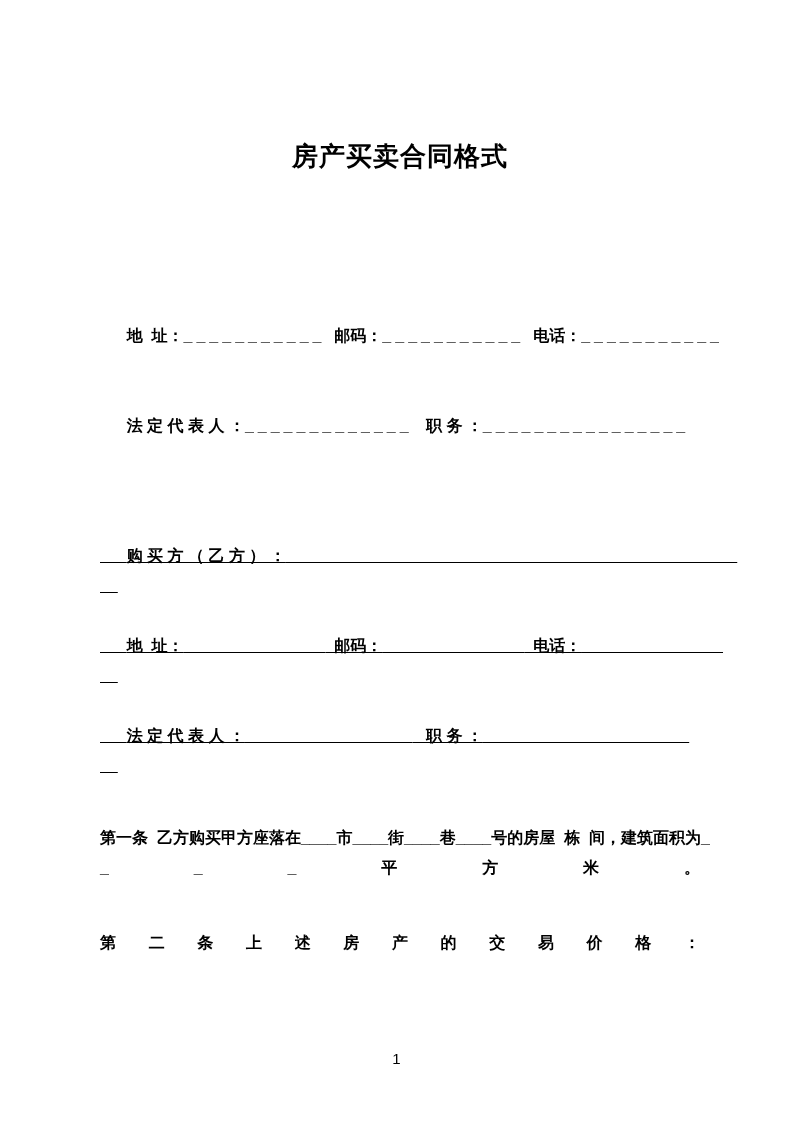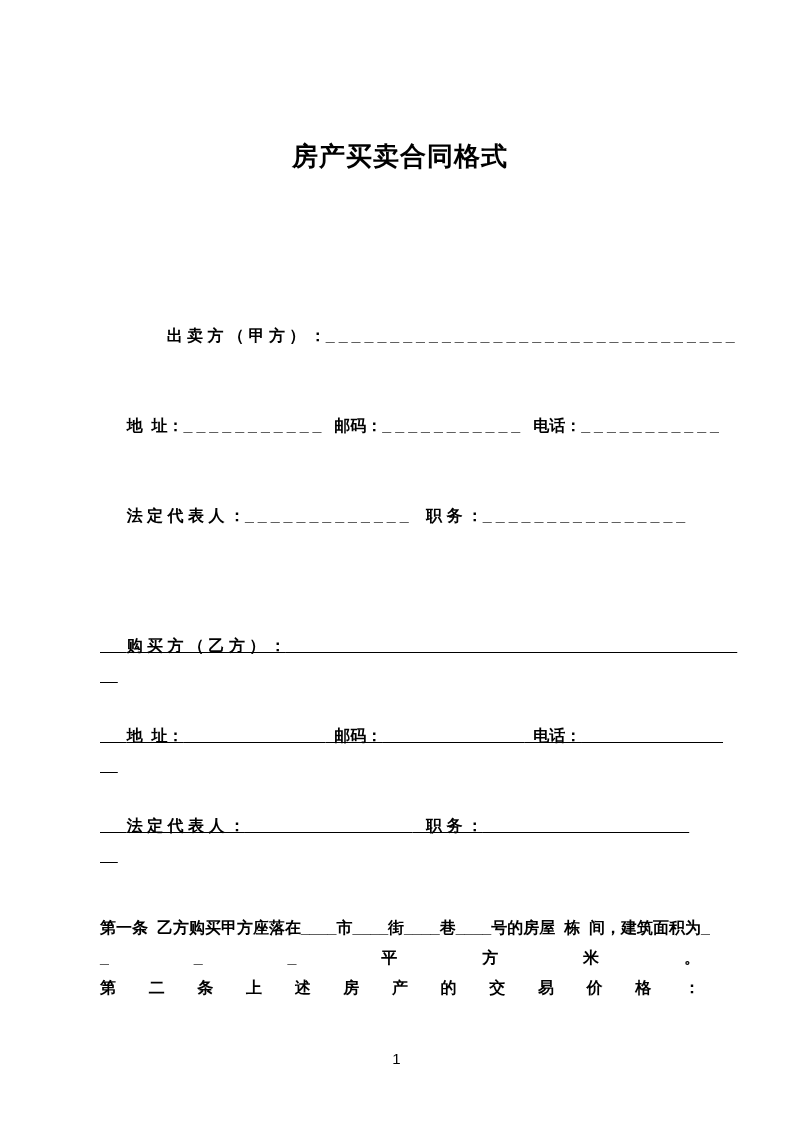--- a/index.html
+++ b/index.html
@@ -34,43 +34,40 @@
   .indent { padding-left: 40px; }
   .dist {                            
     display: flex;
     justify-content: space-between;
     line-height: 30px;
     font-weight: bold;
   }
   .party-block  { margin-bottom: 40px; }
   .buyer-block  { margin-bottom: 42px; text-decoration: underline; }
   .preamble     { margin-bottom: 50px; }
-  .clause1      { }
+  .clause1      { margin-bottom: 45px; }
   .clause2      { margin-bottom: 50px; }
   .pagenum {
     position: absolute;
     top: 1048px; left: 0;
     width: 793px;
     text-align: center;
     font-size: 15px;
     font-weight: normal;
     line-height: 22px;
   }
 </style>
 </head>
 <body>
 
 <div class="page">
 
   <h1 class="title">房产买卖合同格式</h1>
 
   <section class="party-block">
-    <div class="line indent">
-      <span>出 卖 方 （ 甲 方 ） ：</span><span class="u">________________________________</span>
-    </div>
     <div class="line">
       <span>地  址：</span><span class="u">___________</span><span>  邮码：</span><span class="u">___________</span><span>  电话：</span><span class="u">___________</span>
     </div>
     <div class="line">
       <span>法 定 代 表 人 ：</span><span class="u">_____________</span><span>   职 务 ：</span><span class="u">________________</span>
     </div>
   </section>
 
   <section class="party-block buyer-block">
     <div class="line">

